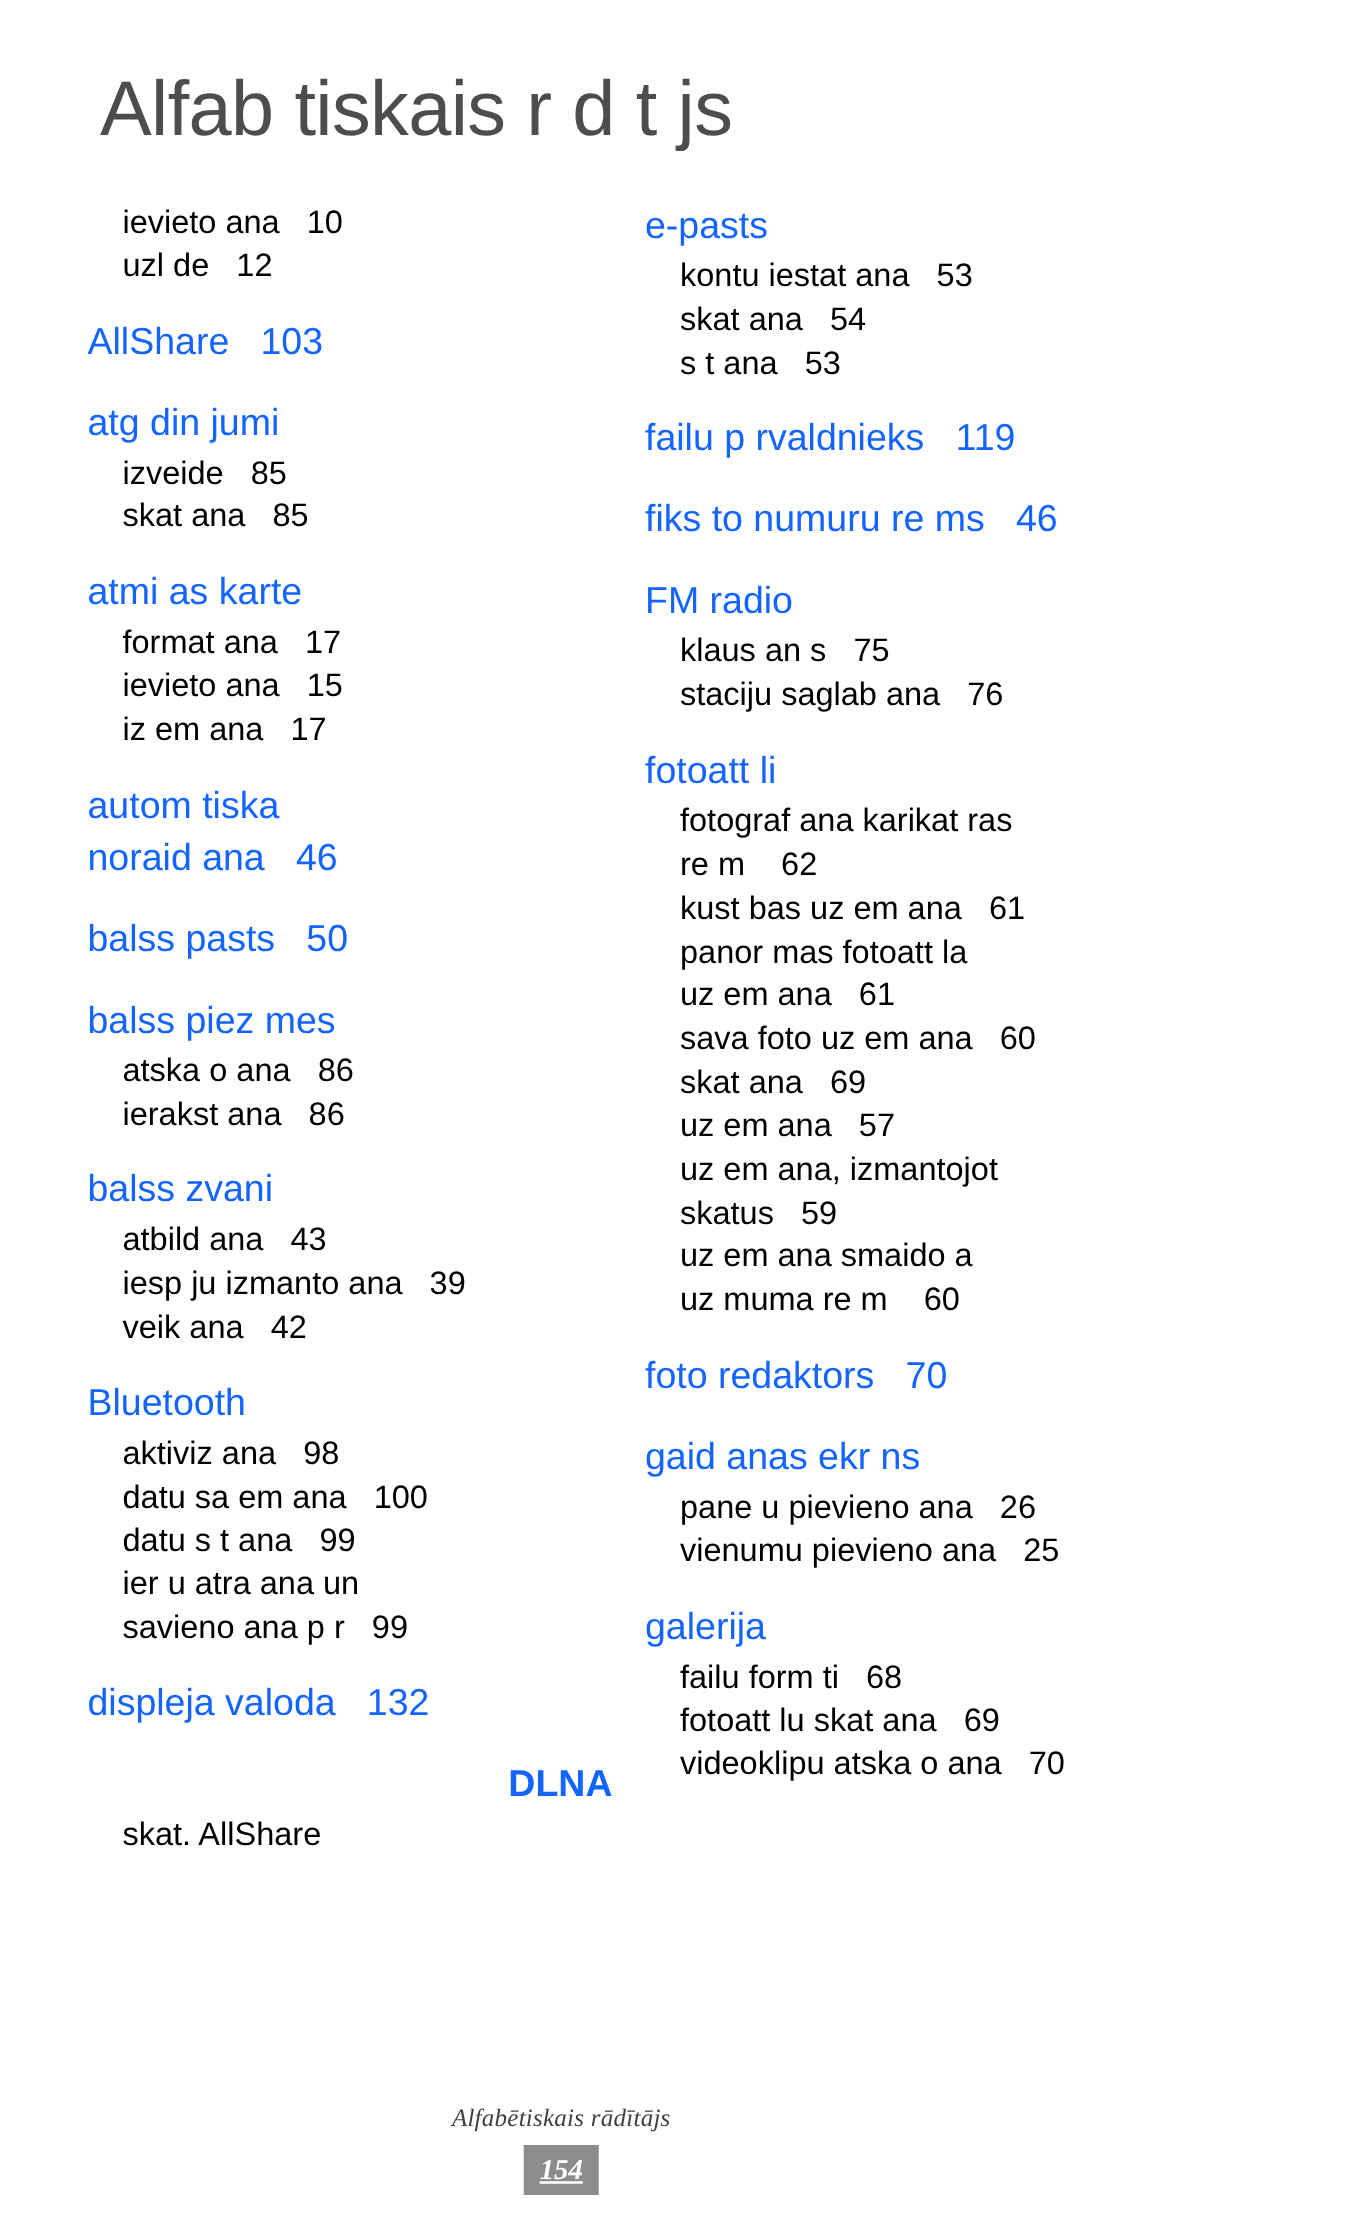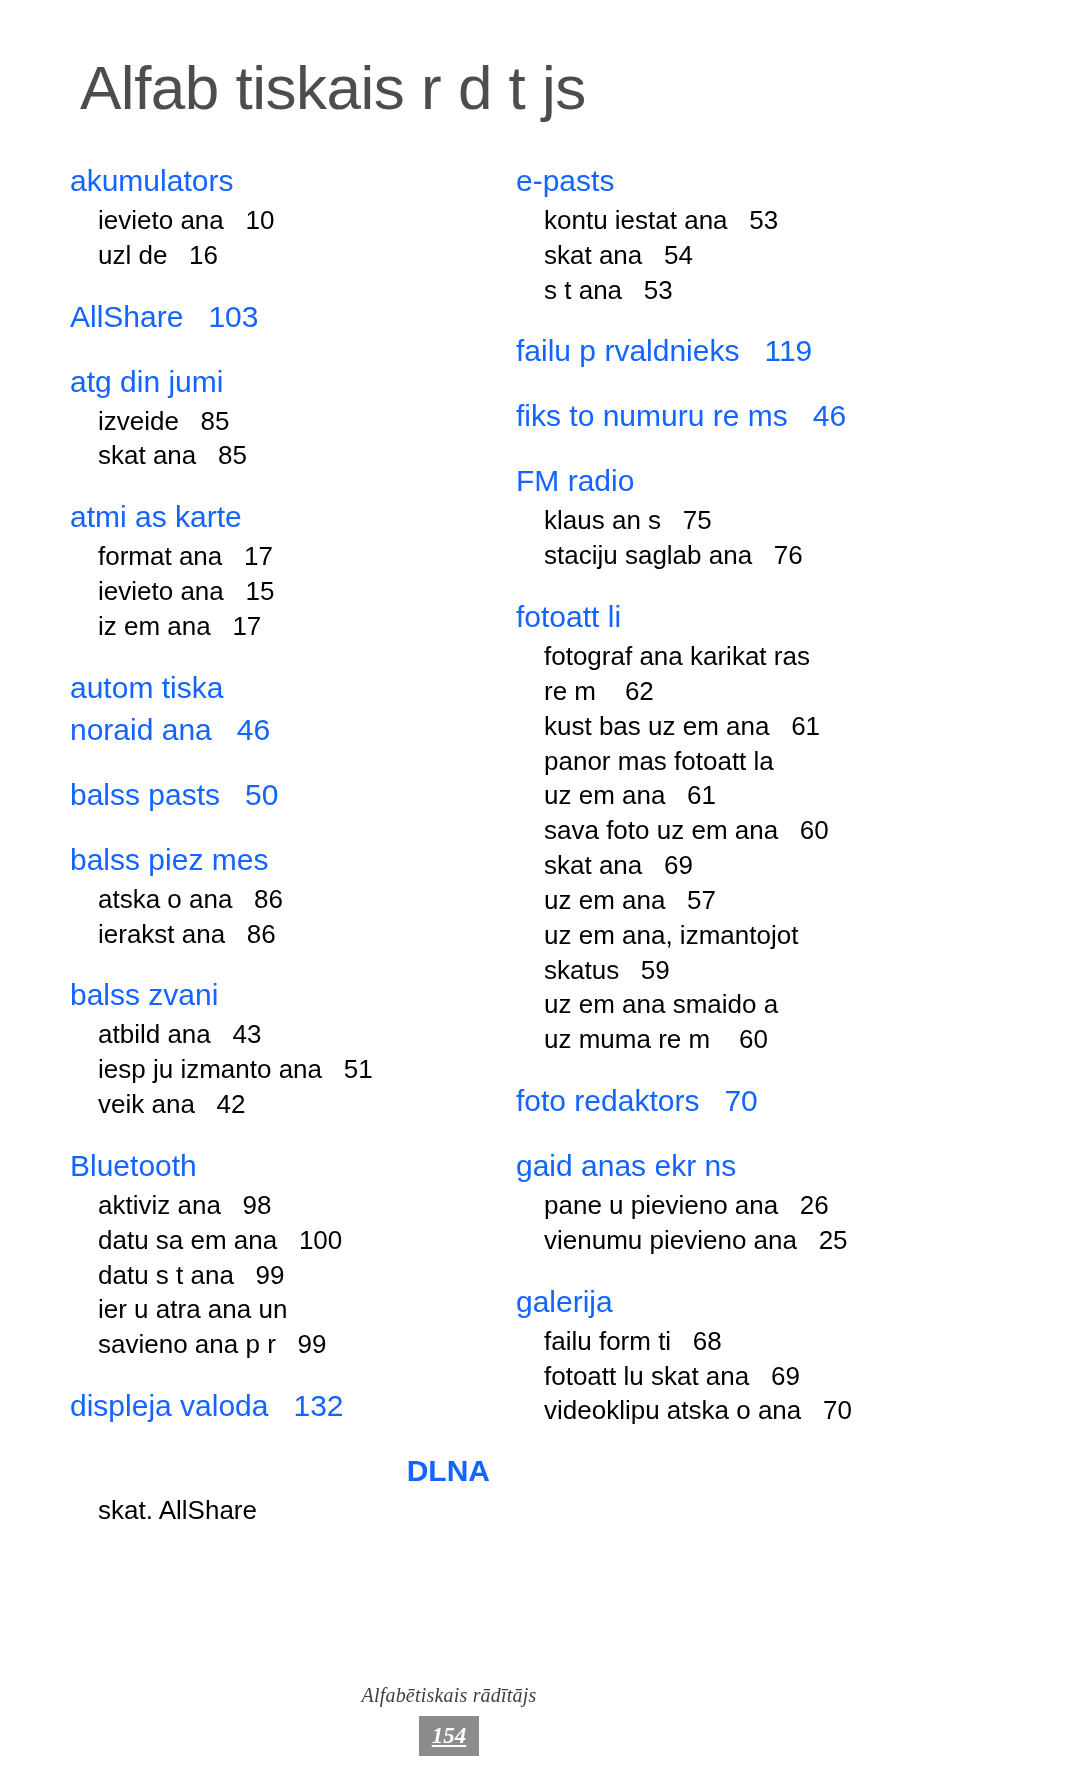--- a/index.html
+++ b/index.html
@@ -110,23 +110,22 @@
 </head>
 <body>
 
 <div class="page">
 
   <div class="page-title">Alfab tiskais r d t js</div>
 
   <div class="columns">
     <div class="column">
         <div class="entry">
-          <div class="headword">akumulators</div>
           <div class="subentry">ievieto ana   10</div>
-          <div class="subentry">uzl de   16</div>
+          <div class="subentry">uzl de   12</div>
         </div>
         <div class="entry">
           <div class="headword">AllShare   103</div>
         </div>
         <div class="entry">
           <div class="headword">atg din jumi</div>
           <div class="subentry">izveide   85</div>
           <div class="subentry">skat ana   85</div>
         </div>
         <div class="entry">
@@ -143,21 +142,21 @@
           <div class="headword">balss pasts   50</div>
         </div>
         <div class="entry">
           <div class="headword">balss piez mes</div>
           <div class="subentry">atska o ana   86</div>
           <div class="subentry">ierakst ana   86</div>
         </div>
         <div class="entry">
           <div class="headword">balss zvani</div>
           <div class="subentry">atbild ana   43</div>
-          <div class="subentry">iesp ju izmanto ana   51</div>
+          <div class="subentry">iesp ju izmanto ana   39</div>
           <div class="subentry">veik ana   42</div>
         </div>
         <div class="entry">
           <div class="headword">Bluetooth</div>
           <div class="subentry">aktiviz ana   98</div>
           <div class="subentry">datu sa em ana   100</div>
           <div class="subentry">datu s t ana   99</div>
           <div class="subentry">ier u atra ana un
 savieno ana p r   99</div>
         </div>

